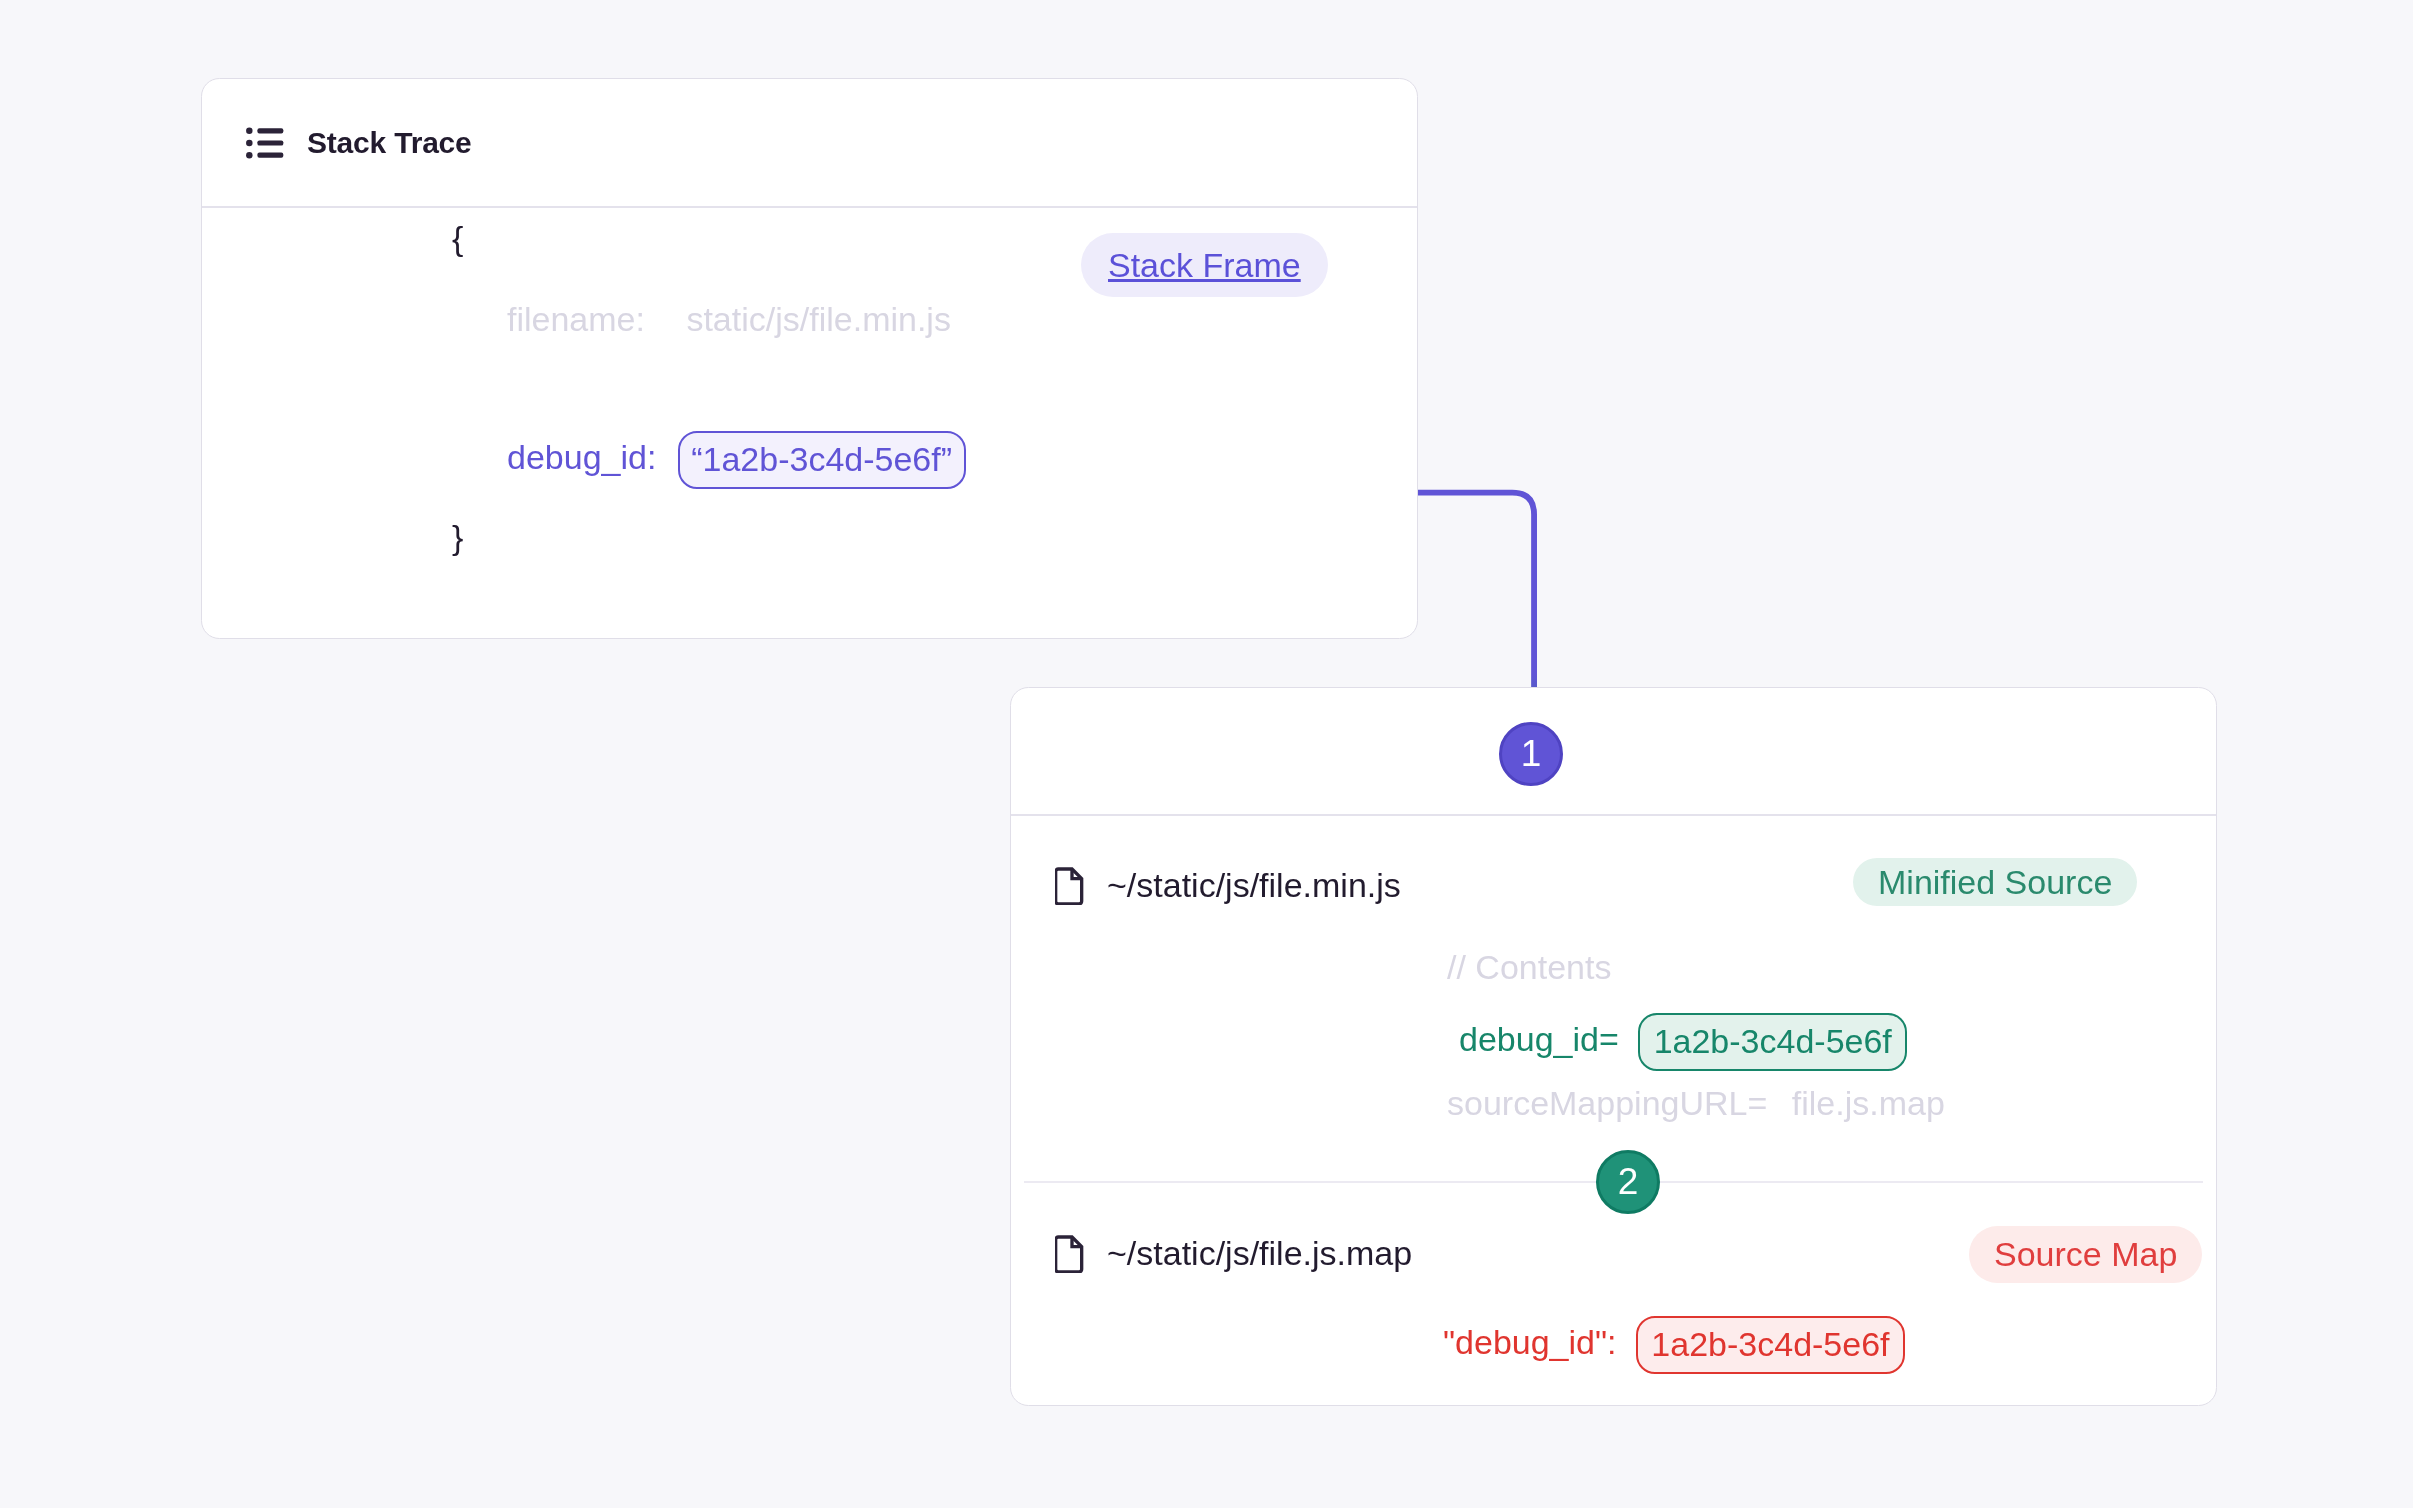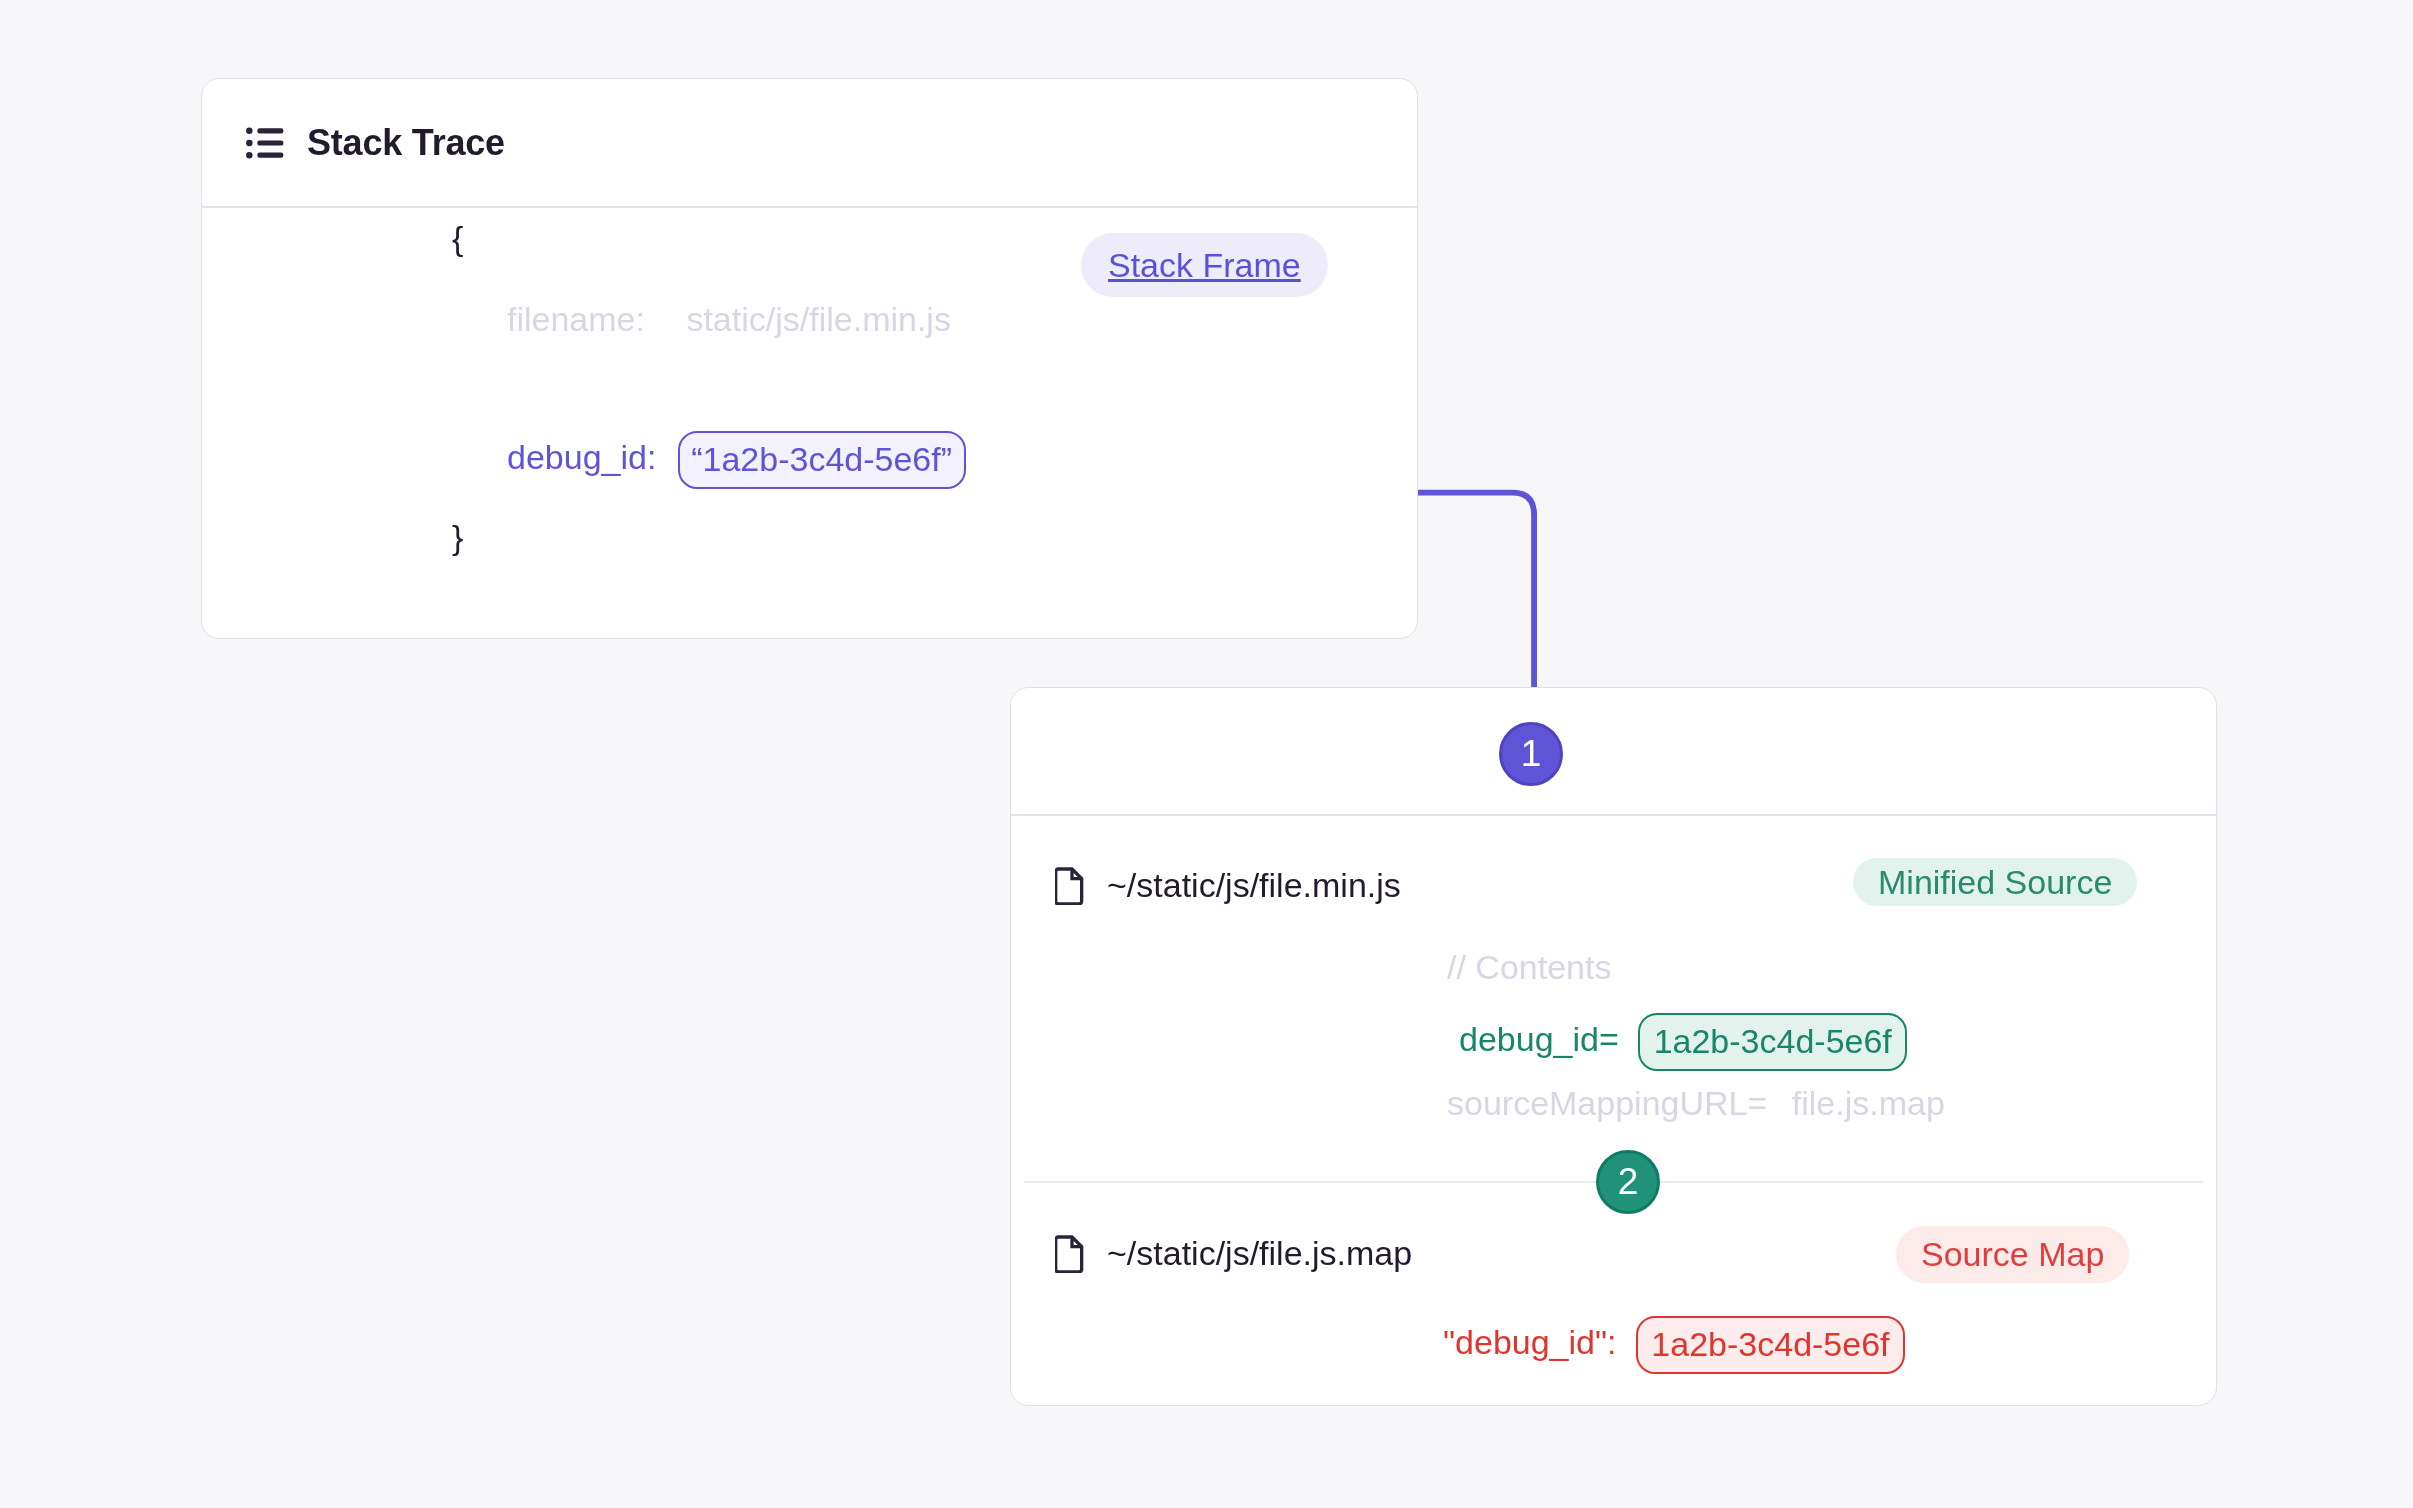--- a/index.html
+++ b/index.html
@@ -26,21 +26,21 @@
     border: 1.7px solid #e0dee8;
     border-radius: 18.4px;
     box-sizing: border-box;
   }
   .card-header {
     display: flex;
     align-items: center;
     box-sizing: border-box;
   }
   .card-header-title {
-    font-size: 36px;
+    font-size: 30px;
     font-weight: bold;
     color: #221b2e;
     letter-spacing: -0.2px;
   }
   .card-divider {
     position: absolute;
     left: 0;
     right: 0;
     height: 1.7px;
     background: #e4e2ec;
@@ -290,21 +290,21 @@
       <div class="file-row" style="left:44px; top:52px;">
         <span class="icon">
           <svg class="icon-svg" width="30" height="39" viewBox="0 0 18 23" aria-hidden="true">
             <path d="M2 1.6 h8.2 L16 7.4 V21 a1.6 1.6 0 0 1 -1.6 1.6 H2 A1.6 1.6 0 0 1 0.4 21 V3.2 A1.6 1.6 0 0 1 2 1.6 Z" fill="none" stroke="#2b2338" stroke-width="2"></path>
             <path d="M10.2 1.6 V7.4 H16" fill="none" stroke="#2b2338" stroke-width="2"></path>
           </svg>
         </span>
         <span class="file-name">~/static/js/file.js.map</span>
       </div>
 
-      <span class="pill pill-red" style="left:885px; top:44px; height:57px; padding:12px 25px;">Source Map</span>
+      <span class="pill pill-red" style="left:958px; top:44px; height:57px; padding:12px 25px;">Source Map</span>
 
       <div class="code-line" style="left:432px; top:134px;">
         <span style="color:#e0352f;">"debug_id":</span>
         <span class="value-chip chip-red" style="margin-left:10px;">1a2b-3c4d-5e6f</span>
       </div>
     </div>
   </div>
 
   <div class="step-badge badge-purple" style="left:1499px; top:722px;">1</div>
   <div class="step-badge badge-green" style="left:1596px; top:1150px;">2</div>

